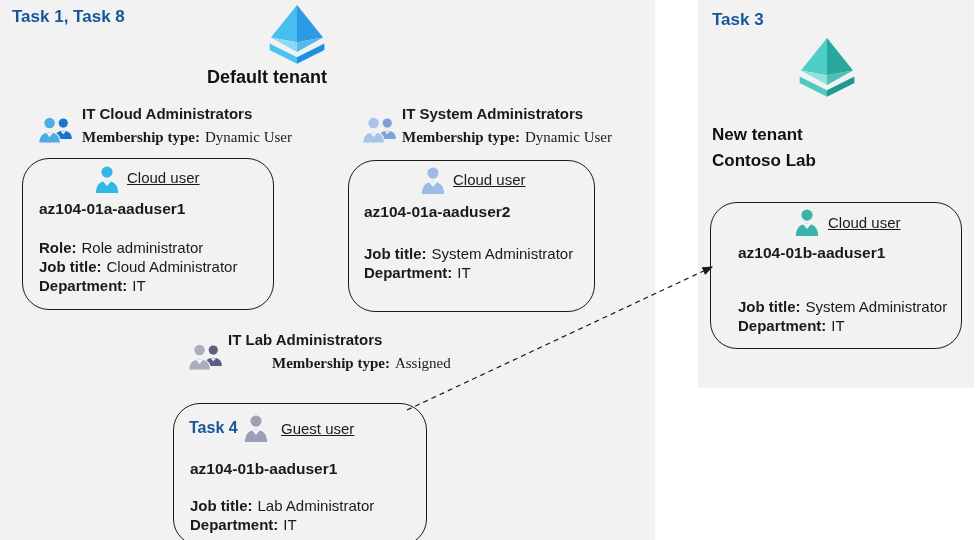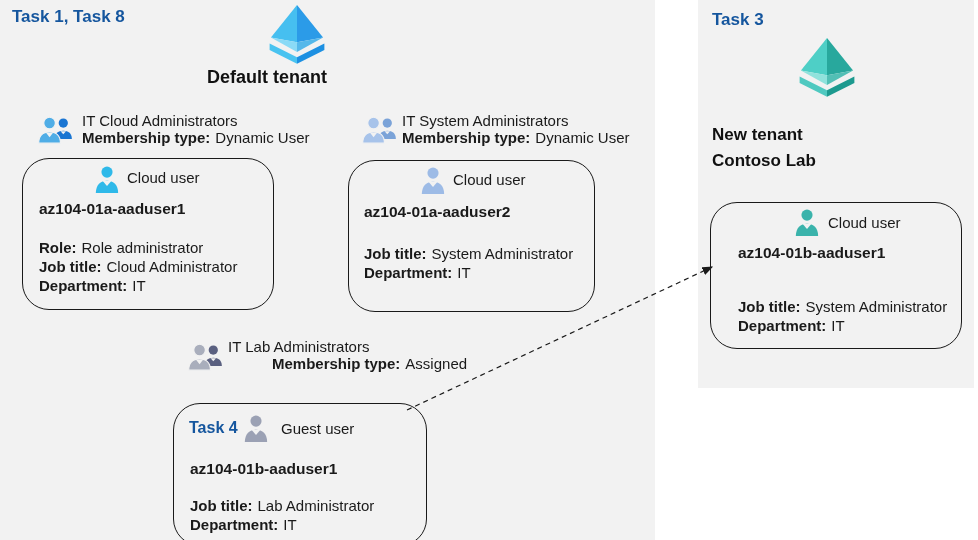--- a/index.html
+++ b/index.html
@@ -6,26 +6,26 @@
   body{
     width:978px;height:540px;position:relative;overflow:hidden;
     background:#ffffff;color:#1a1a1a;
     font-family:"Liberation Sans","DejaVu Sans",sans-serif;
     -webkit-font-smoothing:antialiased;
   }
   .bg{position:absolute;background:#f2f2f2;}
   .task{position:absolute;font-weight:700;font-size:17px;color:#15569e;white-space:nowrap;}
   .tenant-title{position:absolute;font-weight:700;font-size:18px;color:#111;text-align:left;white-space:nowrap;}
   .tenant-title .line{line-height:26px;}
-  .group-name{position:absolute;font-weight:400;font-size:15px;white-space:nowrap;margin-top:7px;}
-  .mem{position:absolute;font-size:15px;white-space:nowrap;}
+  .group-name{position:absolute;font-weight:700;font-size:15px;white-space:nowrap;}
+  .mem{position:absolute;font-size:15px;white-space:nowrap;font-family:Liberation Serif, serif;}
   .mem b, .row b{font-weight:700;}
   .v{margin-left:5px;}
   .ubox{position:absolute;border:1.4px solid #1a1a1a;border-radius:27px;background:transparent;}
-  .utype{position:absolute;font-size:15px;white-space:nowrap;}
+  .utype{position:absolute;font-size:15px;white-space:nowrap;text-decoration:underline;}
   .uname{position:absolute;font-weight:700;font-size:15.5px;white-space:nowrap;}
   .details{position:absolute;font-size:15px;line-height:19px;white-space:nowrap;}
   .task-inbox{position:absolute;font-weight:700;font-size:16px;color:#15569e;white-space:nowrap;}
   svg.overlay{position:absolute;left:0;top:0;pointer-events:none;}
   .iconbox{position:absolute;}
 </style>
 </head>
 <body>
 
 <svg width="0" height="0" style="position:absolute" aria-hidden="true">

